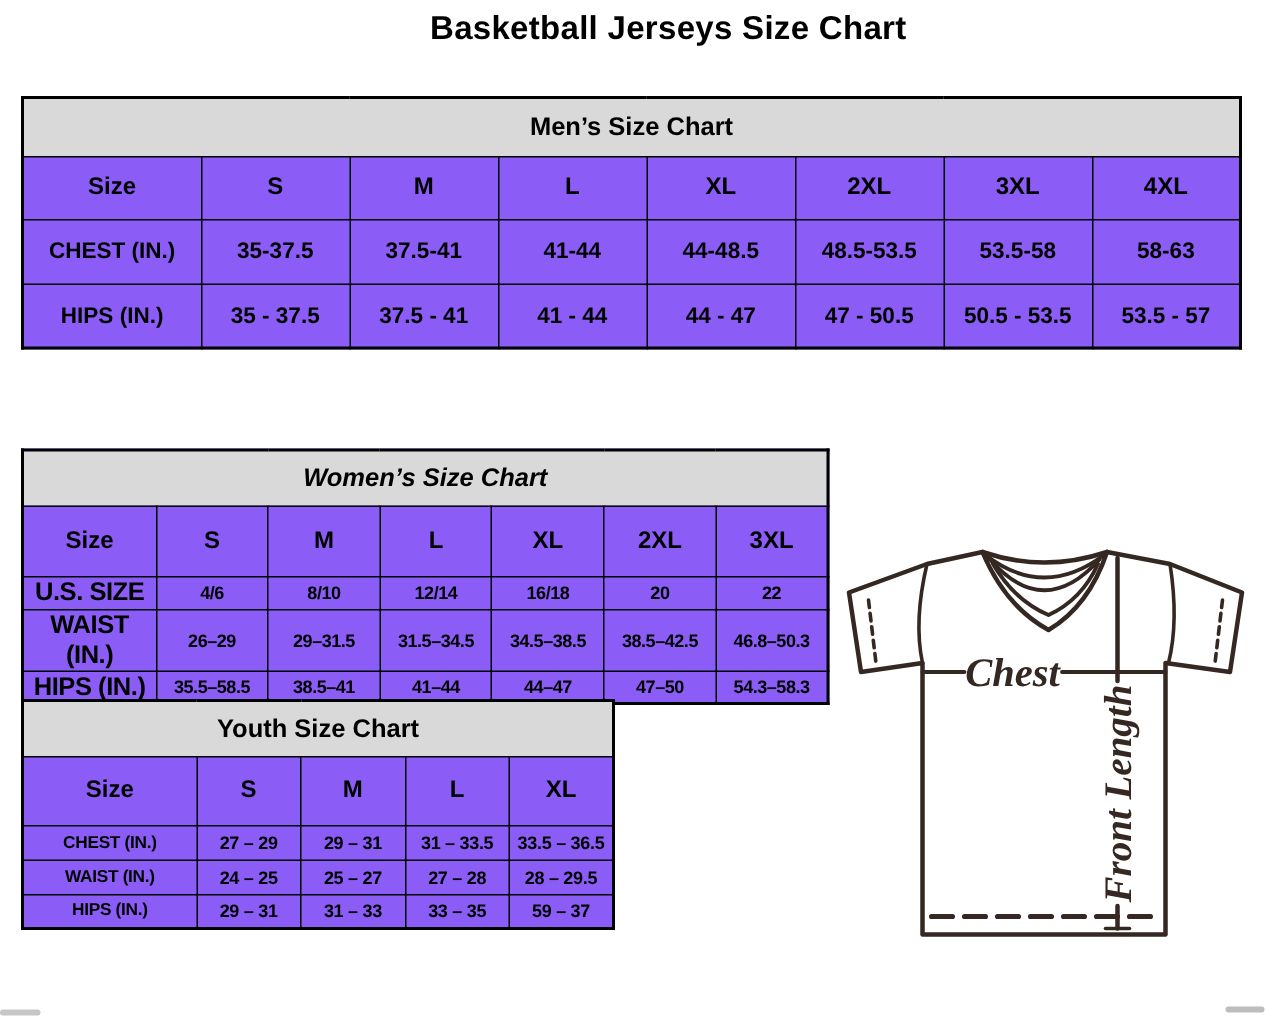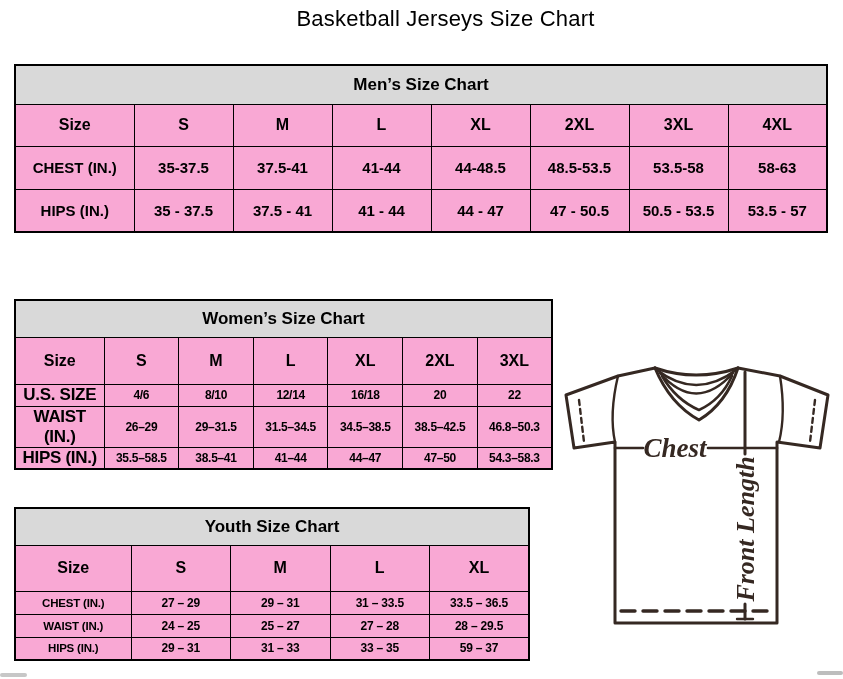--- a/index.html
+++ b/index.html
@@ -3,44 +3,44 @@
 <meta charset="utf-8">
 <style>
   * { margin:0; padding:0; box-sizing:border-box; }
   html,body { background:#ffffff; }
   body {
     position:relative; width:843px; height:679px; overflow:hidden;
     font-family:"Liberation Sans", sans-serif; color:#000;
   }
   .page-title {
     position:absolute; top:6px; left:0; width:843px; text-align:center;
-    font-size:22px; font-weight:normal; letter-spacing:.2px;padding-left:48px;
+    font-size:22px; font-weight:bold; letter-spacing:.2px;padding-left:48px;
   }
-  table { position:absolute; border-collapse:collapse; table-layout:fixed; background:#f9a8d4; }
+  table { position:absolute; border-collapse:collapse; table-layout:fixed; background:#8b5cf6; }
   th, td { border:1.5px solid #000; text-align:center; vertical-align:middle; font-weight:bold; padding:0; }
   table { border:2px solid #000; }
   .banner th { background:#d9d9d9; font-size:17px; }
 
   
   #mens { left:14px; top:64px; width:814px; }
   #mens .banner th { height:39px; }
   #mens .cols th { height:42px; font-size:16px; }
   #mens tbody td { height:43px; font-size:15px; }
   #mens col.c0 { width:119px; }
 
   
   #womens { left:14px; top:299px; width:539px; }
-  #womens .banner th { height:37px; }
+  #womens .banner th { height:37px;font-style:italic; }
   #womens .cols th { height:47px; font-size:16px; }
   #womens tbody td { height:22px; font-size:12px; letter-spacing:-.3px; }
   #womens tbody td.lbl { font-size:17px; }
   #womens col.c0 { width:89px; }
 
   
-  #youth { left:14px; top:507px; width:516px; }
+  #youth { left:14px; top:466px; width:396px; }
   #youth .banner th { height:37px; }
   #youth .cols th { height:46px; font-size:16px; }
   #youth tbody td { height:23px; font-size:12px; letter-spacing:-.2px; }
   #youth tbody td.lbl { font-size:11.5px; }
   #youth col.c0 { width:116px; }
 
   
   #jersey { position:absolute; left:558px; top:362px; width:278px; height:285px; }
   #jersey text {
     font-family:"Liberation Serif", serif; font-style:italic; font-weight:bold;

